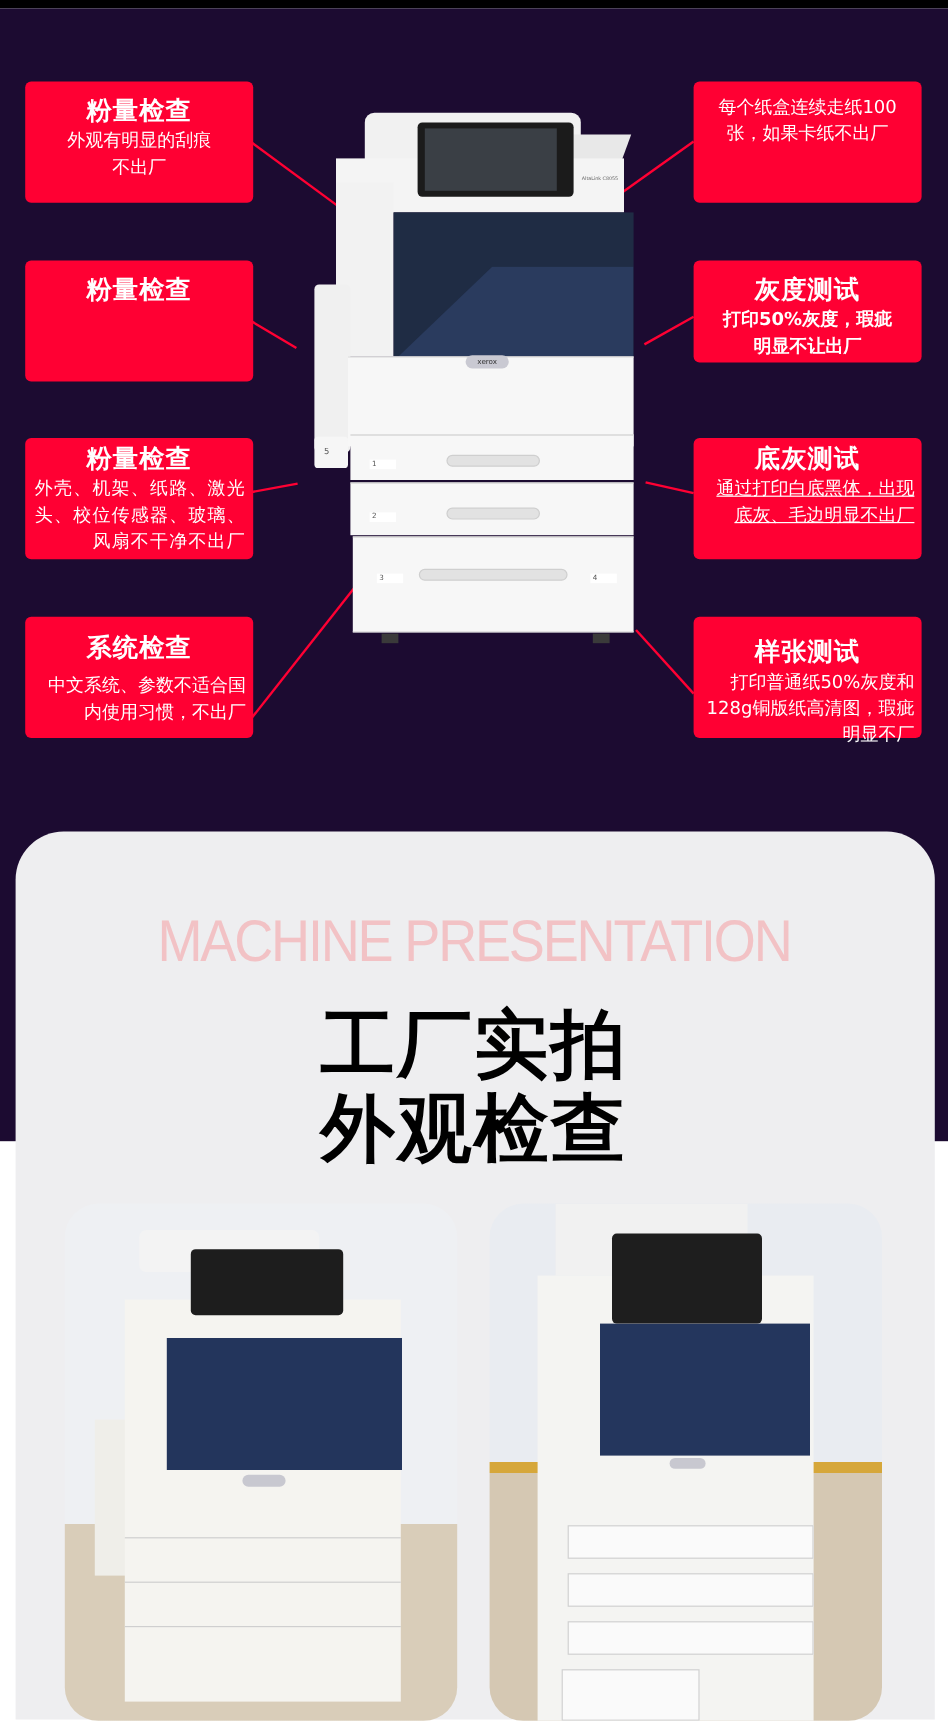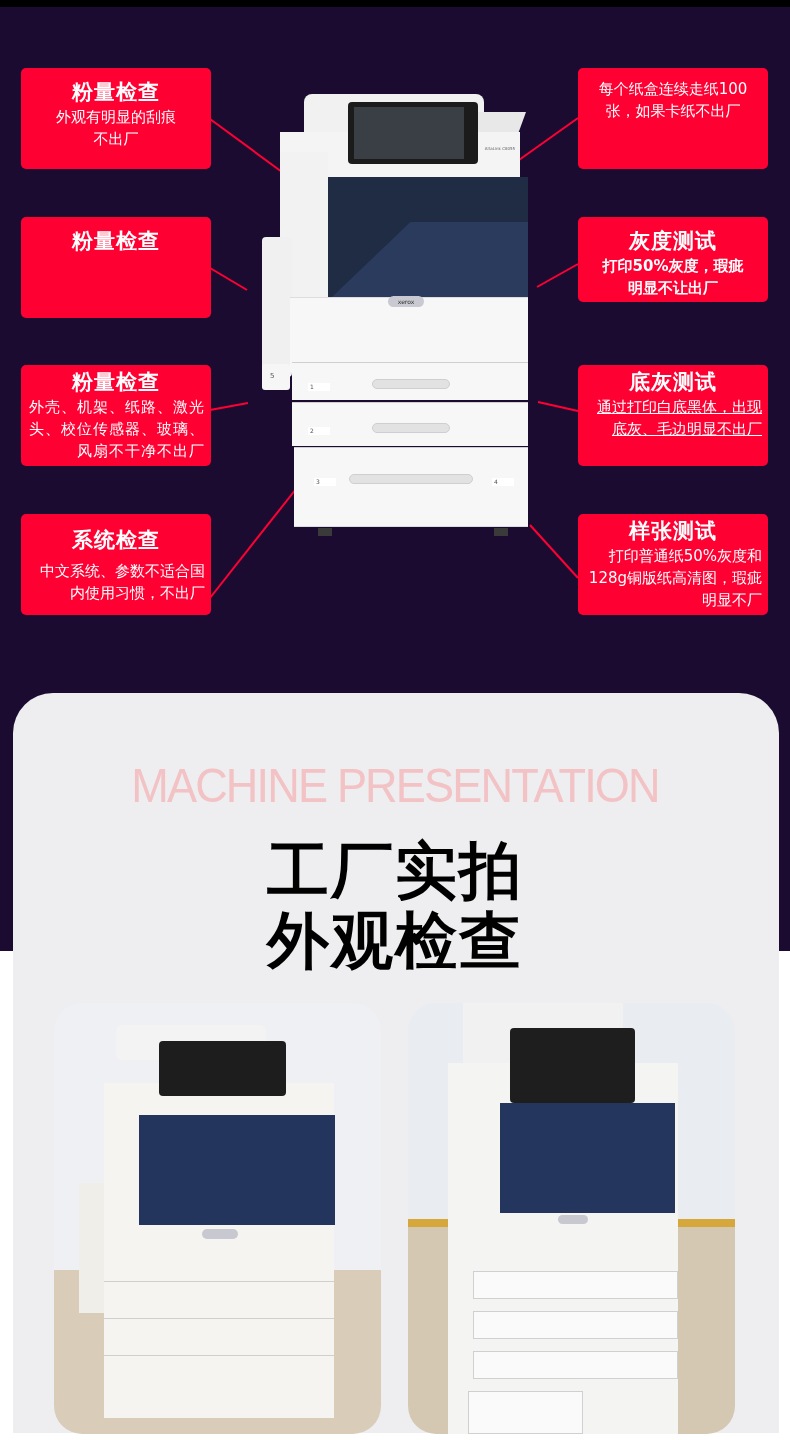--- a/index.html
+++ b/index.html
@@ -110,21 +110,21 @@
   <div class="desc">每个纸盒连续走纸100张，如果卡纸不出厂</div>
 </div>
 <div class="callout" style="left:578px; top:217px; height:85px;">
   <div class="ttl">灰度测试</div>
   <div class="desc" style="padding:0 14px;font-weight:bold;">打印50%灰度，瑕疵明显不让出厂</div>
 </div>
 <div class="callout" style="left:578px; top:365px; height:101px; padding-top:3px;">
   <div class="ttl">底灰测试</div>
   <div class="desc left" style="padding:0 2px 0 6px;text-decoration:underline;">通过打印白底黑体，出现底灰、毛边明显不出厂</div>
 </div>
-<div class="callout" style="left:578px; top:514px; height:101px; padding-top:3px;">
+<div class="callout" style="left:578px; top:514px; height:101px; padding-top:15px;">
   <div class="ttl">样张测试</div>
   <div class="desc left">打印普通纸50%灰度和128g铜版纸高清图，瑕疵明显不厂</div>
 </div>
 
 <div class="machine">
   <div class="m-adf"></div>
   <div class="m-adf-tray"></div>
   <div class="m-head"></div>
   <div class="m-model">AltaLink C8055</div>
   <div class="m-screen">

